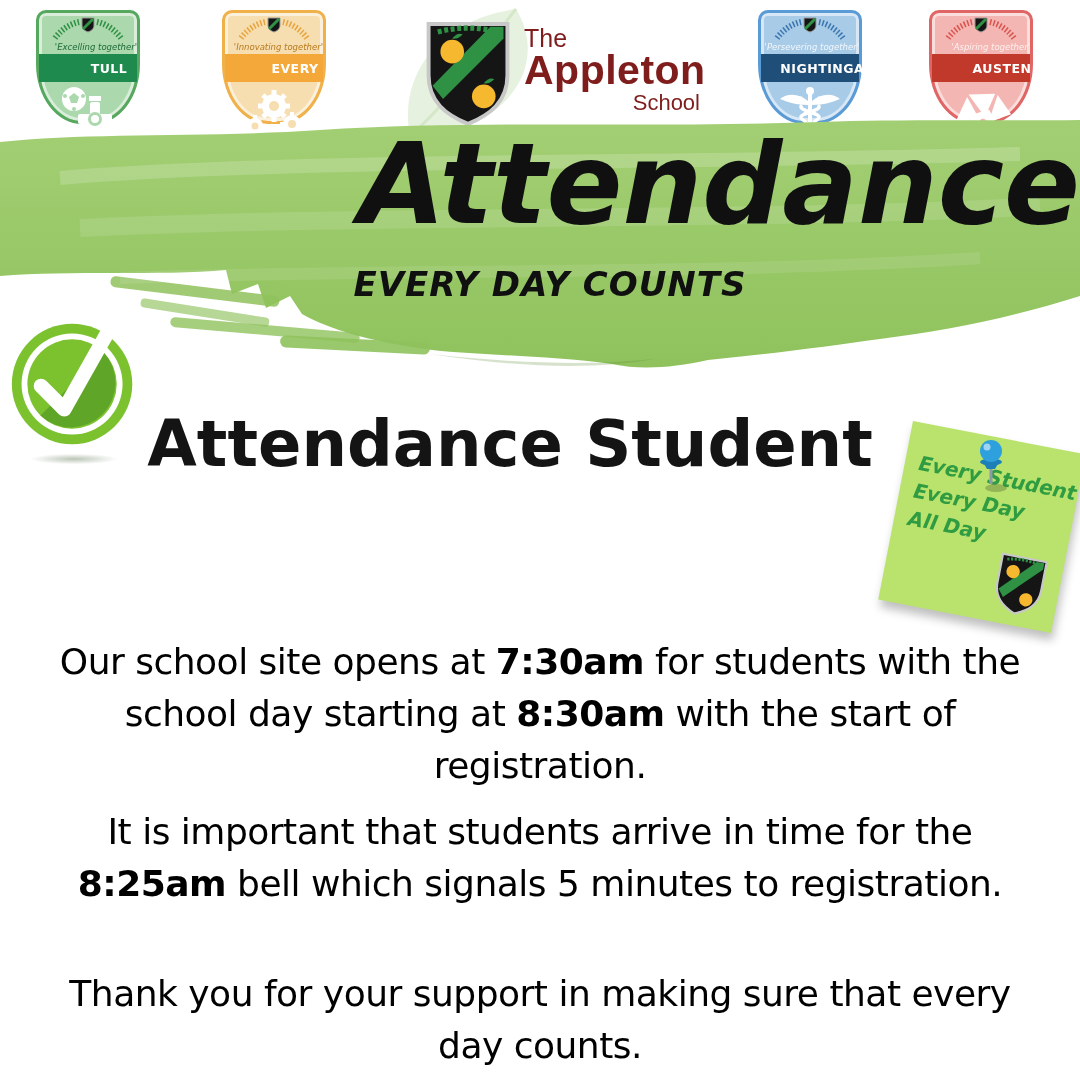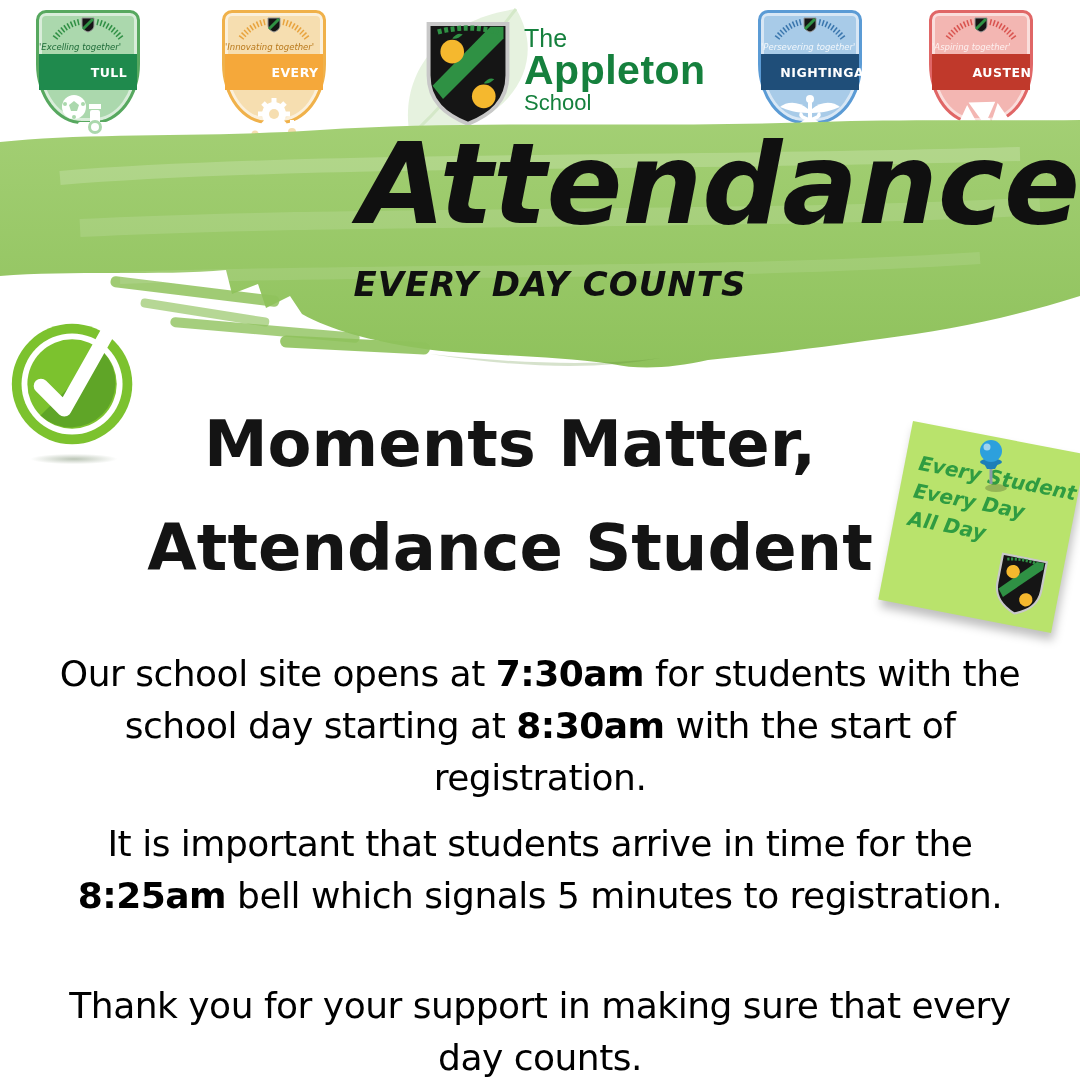--- a/index.html
+++ b/index.html
@@ -2,44 +2,44 @@
 <html><head>
 <meta charset="utf-8">
 <style>
   html,body{margin:0;padding:0;background:#ffffff;}
   .canvas{position:relative;width:1080px;height:1080px;background:#ffffff;overflow:hidden;
           font-family:"DejaVu Sans", sans-serif;color:#000;}
 
   
   .badge{position:absolute;top:10px;width:104px;height:114px;border:3px solid;box-sizing:border-box;
          border-radius:10px 10px 46px 46px / 10px 10px 60px 60px;
-         box-shadow: inset 0 0 0 3px rgba(255,255,255,.55);text-align:left;}
+         box-shadow: inset 0 0 0 3px rgba(255,255,255,.55);text-align:right;}
   .b-tull{left:36px;background:#abd8ad;border-color:#57a85f;}
   .b-turing{left:222px;background:#f6deb0;border-color:#f0b14a;}
   .b-nightingale{left:758px;background:#a8cbe8;border-color:#5b9bd5;}
   .b-austen{left:929px;background:#f3b6b2;border-color:#e06666;}
   .laurel{display:block;margin:3px auto 0;}
   .motto{font-size:8.5px;line-height:10px;font-style:italic;}
   .b-tull .motto{color:#1e6b38}.b-turing .motto{color:#b9791c}
   .b-nightingale .motto{color:#f2f7fb}.b-austen .motto{color:#fdf0ef}
-  .banner{height:36px;margin-top:2px;display:flex;align-items:center;justify-content:center;
+  .banner{height:28px;margin-top:2px;display:flex;align-items:center;justify-content:center;
           color:#fff;font-weight:bold;font-size:12.5px;letter-spacing:.5px;padding-left:42px;}
   .b-tull .banner{background:#1f8a4d}.b-turing .banner{background:#f5a83a}
   .b-nightingale .banner{background:#1f4e79}.b-austen .banner{background:#c0392b}
   .bicon{display:block;margin:2px auto 0;}
 
   
   .applogo{position:absolute;left:412px;top:16px;width:290px;height:110px;}
   .wleaf{position:absolute;left:-22px;top:-14px;}
   .bigshield{position:absolute;left:10px;top:4px;}
-  .logo-text{position:absolute;left:112px;top:8px;width:180px;color:#15803d;
+  .logo-text{position:absolute;left:112px;top:8px;width:180px;color:#7f1d1d;
              font-family:"Liberation Sans", sans-serif;}
   .logo-the{font-size:25px;}
   .logo-name{font-size:41px;font-weight:bold;letter-spacing:.5px;margin-top:-6px;}
-  .logo-school{font-size:22px;text-align:left;margin-top:-4px;padding-right:4px;}
+  .logo-school{font-size:22px;text-align:right;margin-top:-4px;padding-right:4px;}
 
   
   .brush{position:absolute;left:0;top:118px;}
   .title{position:absolute;left:0;right:0;top:128px;text-align:right;
          font-size:112px;line-height:1;font-weight:bold;font-style:italic;color:#101010;padding-left:48px;}
   .subtitle{position:absolute;left:0;right:0;top:264px;text-align:center;
             font-size:34px;font-weight:bold;font-style:italic;letter-spacing:1px;color:#101010;margin-left:20px;}
 
   
   .check{position:absolute;left:6px;top:314px;}
@@ -54,21 +54,21 @@
   .sticky{position:absolute;left:894px;top:436px;width:176px;height:182px;background:#b9e36c;
           transform:rotate(11deg);box-shadow:3px 7px 10px rgba(0,0,0,.25);}
   .sticky-text{position:absolute;left:14px;top:26px;font-size:20px;line-height:28px;
                font-weight:bold;font-style:italic;color:#2f9c41;}
   .sticky-shield{position:absolute;right:14px;bottom:10px;}
   .pin{position:absolute;left:972px;top:438px;z-index:5;}
 
   
   .bodytext{position:absolute;left:20px;right:20px;top:636px;text-align:center;
             font-size:36px;line-height:52px;letter-spacing:-0.5px;color:#000;}
-  .bodytext p{margin:12px;}
+  .bodytext p{margin:0;}
   .bodytext .p2{margin-top:14px;}
   .bodytext .p3{margin-top:58px;}
   .ln{display:block;}
   .bd{font-weight:bold;}
 </style>
 </head>
 <body>
 
 <div class="canvas">
 
@@ -247,21 +247,20 @@
   <svg class="check" width="136" height="140" viewBox="0 0 140 140">
     <circle cx="68" cy="70" r="62" fill="#7cc22e"></circle>
     <circle cx="68" cy="70" r="52" fill="#ffffff"></circle>
     <circle cx="68" cy="70" r="46" fill="#7cc22e"></circle>
     <path d="M35.5,102.5 A46,46 0 0 0 100.5,37.5 Z" fill="#5fa527"></path>
     <path d="M36,72 L60,96 L104,18" fill="none" stroke="#ffffff" stroke-width="15" stroke-linecap="round" stroke-linejoin="round"></path>
   </svg>
   <div class="check-shadow"></div>
 
   <div class="headline">
-    <span class="ln">Moments Matter,</span>
     <span class="ln">Attendance Student</span>
   </div>
 
   <div class="sticky">
     <div class="sticky-text">
       <span class="ln">Every Student</span>
       <span class="ln">Every Day</span>
       <span class="ln">All Day</span>
     </div>
     <svg class="sticky-shield" width="52" height="61" viewBox="0 0 70 82">

